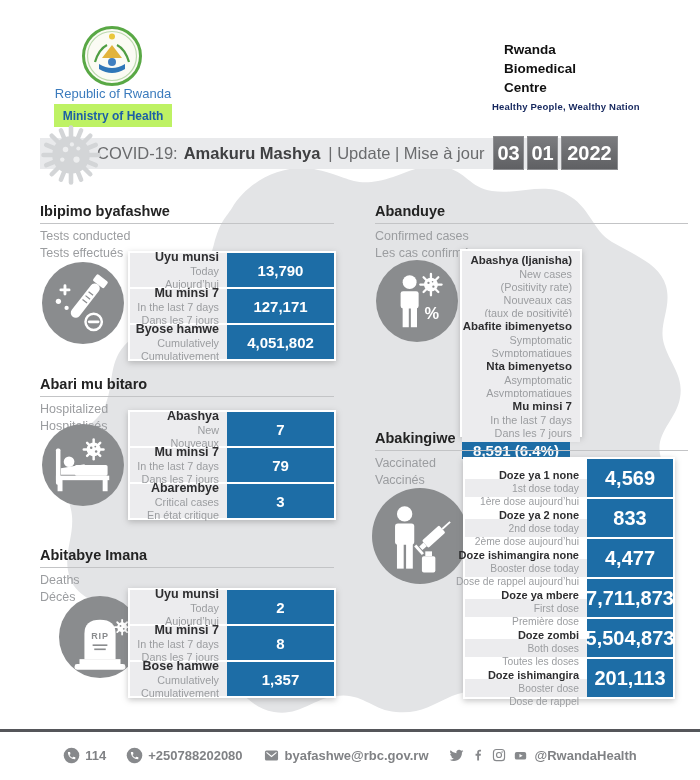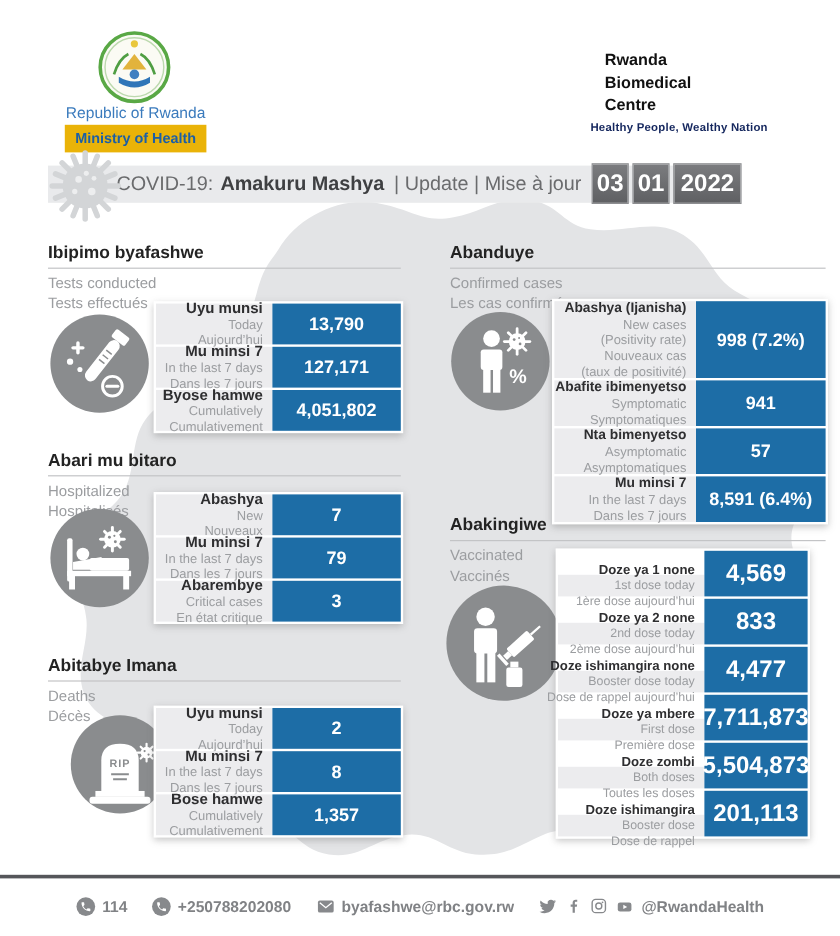--- a/index.html
+++ b/index.html
@@ -6,21 +6,21 @@
   #stage{position:relative;width:700px;height:780px;overflow:hidden;background:#fff;
          font-family:"Liberation Sans",sans-serif;}
   .abs{position:absolute;}
 
   
   #map-svg{position:absolute;left:0;top:158px;width:700px;height:575px;}
 
   
   .gov-text{position:absolute;left:35px;top:86px;width:156px;text-align:center;}
   .gov-country{font-size:13px;color:#3b7bbd;display:block;}
-  .gov-bar{margin:3px auto 0;width:118px;background:#eab308;padding:2px 0 3px;}
+  .gov-bar{margin:3px auto 0;width:118px;background:#bef264;padding:2px 0 3px;}
   .gov-ministry{font-size:12px;font-weight:bold;color:#1c5fa6;}
   .rbc-wrap{position:absolute;left:492px;top:36px;}
   .rbc-row{display:flex;align-items:flex-start;}
   .rbc-letters{font-size:57px;font-weight:bold;letter-spacing:-3px;line-height:52px;}
   .rbc-letters .lr{color:#2f80c3;} .rbc-letters .lb{color:#f2b227;} .rbc-letters .lc{color:#3fae4e;}
   .rbc-name{margin-left:12px;margin-top:4px;font-size:13.5px;font-weight:bold;color:#111;line-height:19px;}
   .rbc-tagline{margin-top:4px;font-size:9.5px;font-weight:bold;color:#15275e;letter-spacing:.2px;}
 
   
   .band{position:absolute;left:40px;top:138px;width:556px;height:31px;background:#e9eaec;
@@ -48,21 +48,21 @@
           box-shadow:0 2px 6px rgba(110,110,110,.4);}
   .trow{display:flex;}
   .trow + .trow{margin-top:2px;}
   .tlabel{background:#ececee;display:flex;flex-direction:column;justify-content:center;
           align-items:flex-end;text-align:right;padding:2px 8px 2px 2px;box-sizing:border-box;}
   .kin{font-weight:bold;font-size:12.5px;color:#2e2e30;white-space:nowrap;line-height:15px;}
   .sub{font-size:10.8px;color:#9b9da0;line-height:13px;white-space:nowrap;}
   .tvalue{background:#1d6da6;color:#fff;font-weight:bold;font-size:15px;
           display:flex;align-items:center;justify-content:center;}
   .t-left .tlabel{width:97px;} .t-left .tvalue{width:107px;} .t-left .trow{height:34px;}
-  .t-conf .tlabel{width:118px;} .t-conf .tvalue{width:108px;} .t-conf .trow{height:38px;}
+  .t-conf .tlabel{width:118px;} .t-conf .tvalue{width:108px;} .t-conf .trow{height:38px;flex-direction:column;}
   .t-conf .trow.tall{height:64px;}
   .t-conf .kin{font-size:11.5px;}
   .t-vax .tlabel{width:122px;margin-top:20px;} .t-vax .tvalue{width:86px;font-size:20px;} .t-vax .trow{height:38px;}
   .t-vax .kin{font-size:11px;} .t-vax .sub{font-size:10.3px;line-height:12.5px;}
 
   
   .footer-line{position:absolute;left:0;top:729px;width:700px;height:2.5px;background:#55565a;}
   .footer-row{position:absolute;left:0;top:738px;width:700px;height:34px;display:flex;
               align-items:center;justify-content:center;gap:20px;color:#808285;
               font-weight:bold;font-size:13px;}

